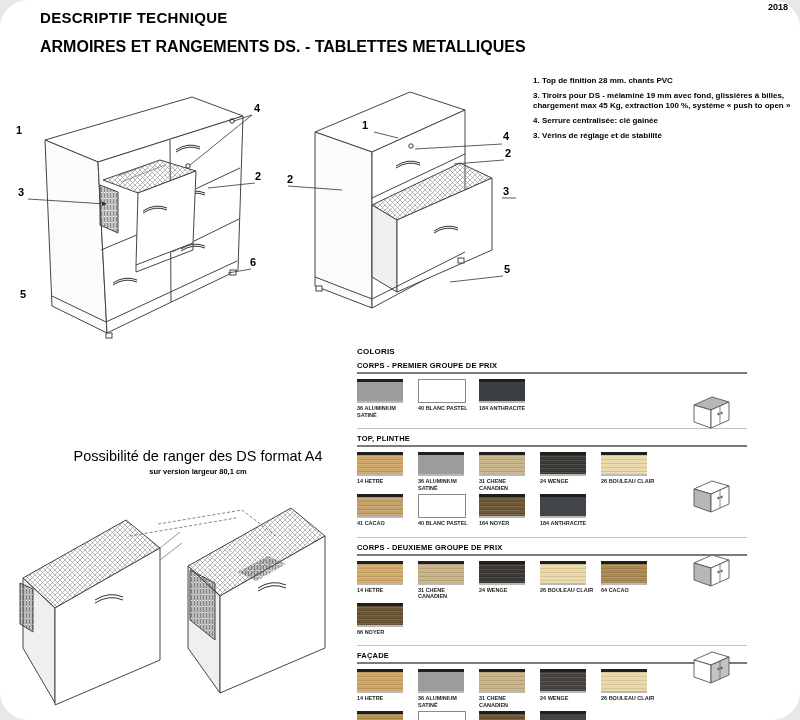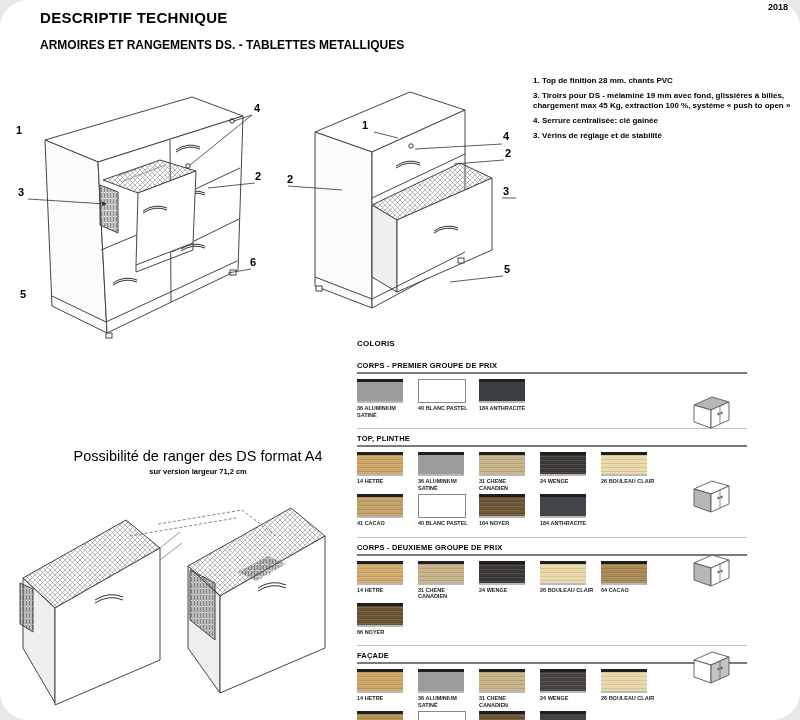--- a/index.html
+++ b/index.html
@@ -1,27 +1,27 @@
 <!DOCTYPE html>
 <html><head>
 <meta charset="utf-8">
 <style>
   html,body{margin:0;padding:0;background:#e8e8e8;}
   .page{position:relative;width:800px;height:720px;background:#ffffff;
         font-family:"Liberation Sans",sans-serif;color:#000;overflow:hidden;margin:0 auto;border-radius:28px;}
   .year{position:absolute;right:12px;top:2px;font-size:9px;font-weight:bold;}
   .title{position:absolute;left:40px;top:9px;font-size:15px;font-weight:bold;letter-spacing:.3px;}
-  .subtitle{position:absolute;left:40px;top:38px;font-size:12px;font-weight:bold;}
+  .subtitle{position:absolute;left:40px;top:38px;font-size:16px;font-weight:bold;}
   .specs{position:absolute;left:533px;top:76px;width:266px;font-size:8px;font-weight:bold;line-height:10px;}
   .specs .spec{margin-bottom:5px;}
   .callout{position:absolute;font-size:11px;font-weight:bold;line-height:11px;}
   .a4{position:absolute;left:46px;top:448px;width:304px;text-align:center;}
   .a4-title{font-size:14.5px;font-weight:normal;}
   .a4-sub{font-size:7.5px;font-weight:bold;margin-top:3px;}
-  .coloris-title{position:absolute;left:357px;top:339px;font-size:8px;font-weight:bold;letter-spacing:.2px;}
+  .coloris-title{position:absolute;left:357px;top:347px;font-size:8px;font-weight:bold;letter-spacing:.2px;}
   #coloris-sections{position:absolute;left:357px;top:361px;width:390px;}
   .csec{border-bottom:1px solid #c2c2c2;padding-bottom:7px;margin-bottom:5px;}
   .csec:last-child{border-bottom:none;}
   .sec-name{font-size:7.5px;font-weight:bold;margin-bottom:2px;letter-spacing:.2px;}
   .sec-rule{border-top:2px solid #7a7a7a;margin-bottom:5px;}
   .srow{display:flex;margin-bottom:3px;}
   .sw{width:56px;margin-right:5px;}
   .chip{width:46px;height:19px;border-top:3px solid #1f1f1f;border-bottom:2px solid #b9b9b9;}
   .chip-light{border:1px solid #8a8a8a;border-top:1px solid #8a8a8a;border-bottom:1px solid #8a8a8a;height:22px;}
   .grain{background-image:repeating-linear-gradient(180deg,rgba(0,0,0,0.10) 0 1px,rgba(255,255,255,0.10) 1px 2px,transparent 2px 4px);}
@@ -160,21 +160,21 @@
 
   <div class="specs">
     <div class="spec">1. Top de finition 28 mm. chants PVC</div>
     <div class="spec">3. Tiroirs pour DS - mélaminé 19 mm avec fond, glissières à billes, chargement max 45 Kg, extraction 100 %, système « push to open »</div>
     <div class="spec">4. Serrure centralisée: clé gainée</div>
     <div class="spec">3. Vérins de réglage et de stabilité</div>
   </div>
 
   <div class="a4">
     <div class="a4-title">Possibilité de ranger des DS format A4</div>
-    <div class="a4-sub">sur version largeur 71,2 cm</div>
+    <div class="a4-sub">sur version largeur 80,1 cm</div>
   </div>
 
   <div class="coloris-title">COLORIS</div>
   <div id="coloris-sections">
       <div class="csec">
         <div class="sec-name">CORPS - PREMIER GROUPE DE PRIX</div>
         <div class="sec-rule"></div>
         <div class="srow">
           <div class="sw">
             <div class="chip" style="background-color: rgb(156, 156, 156);"></div>

